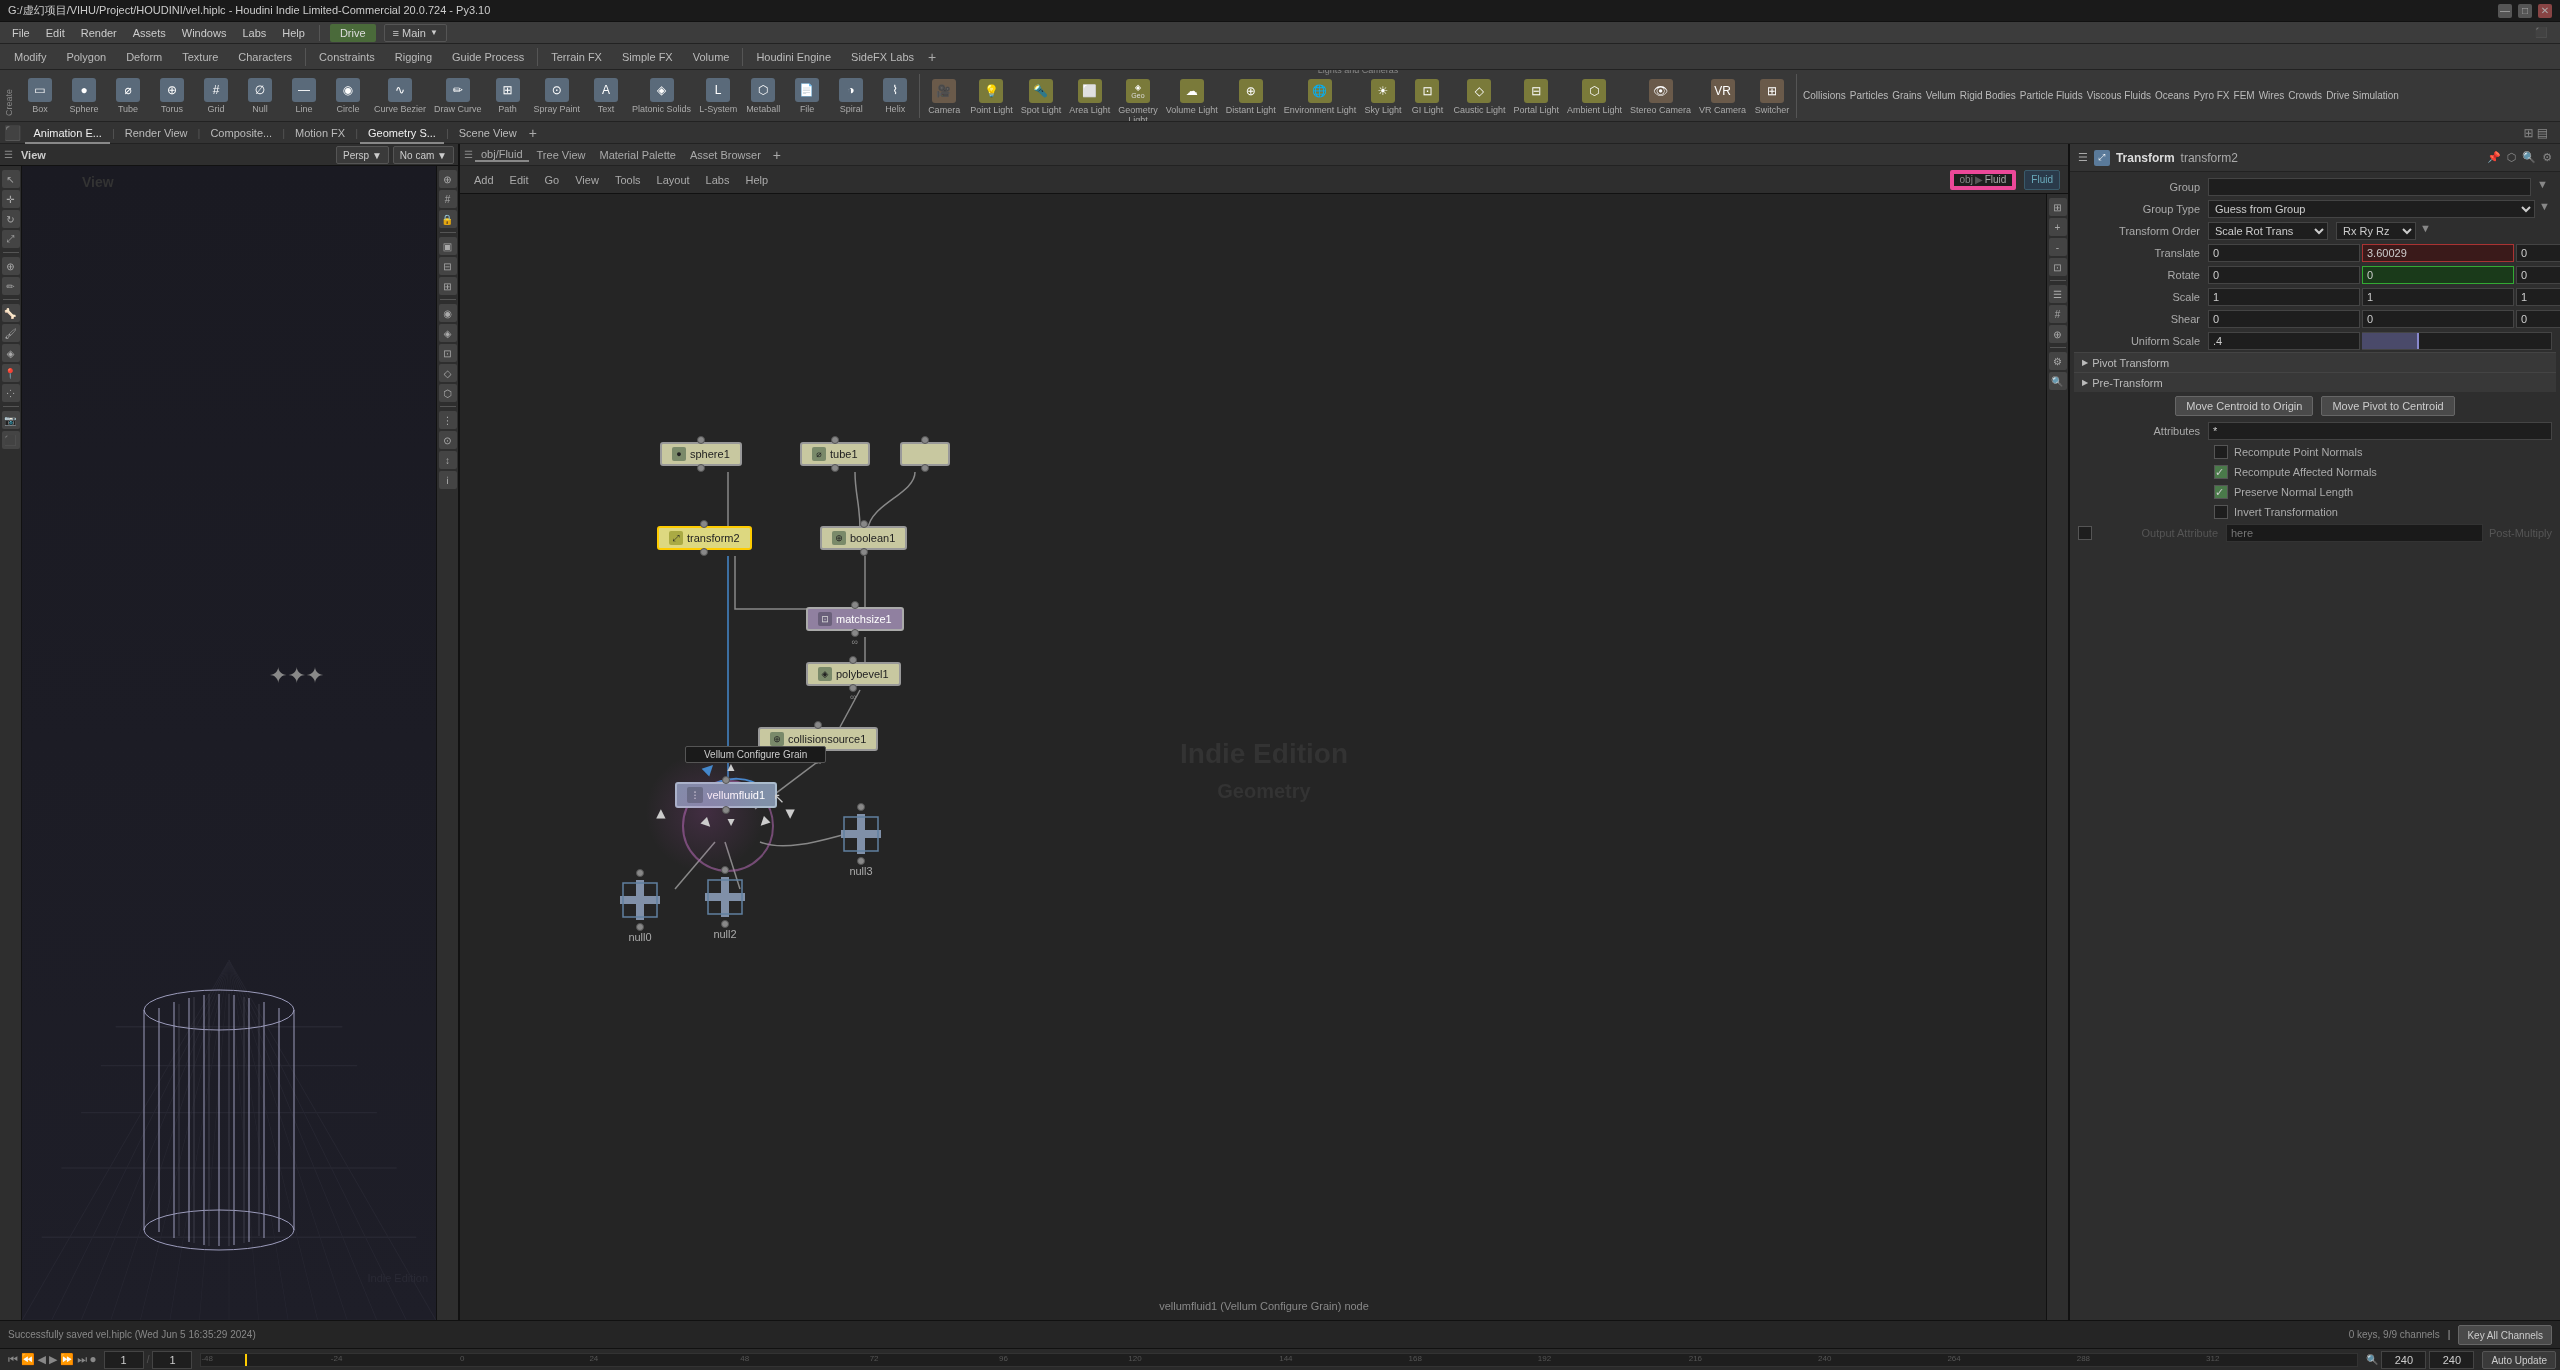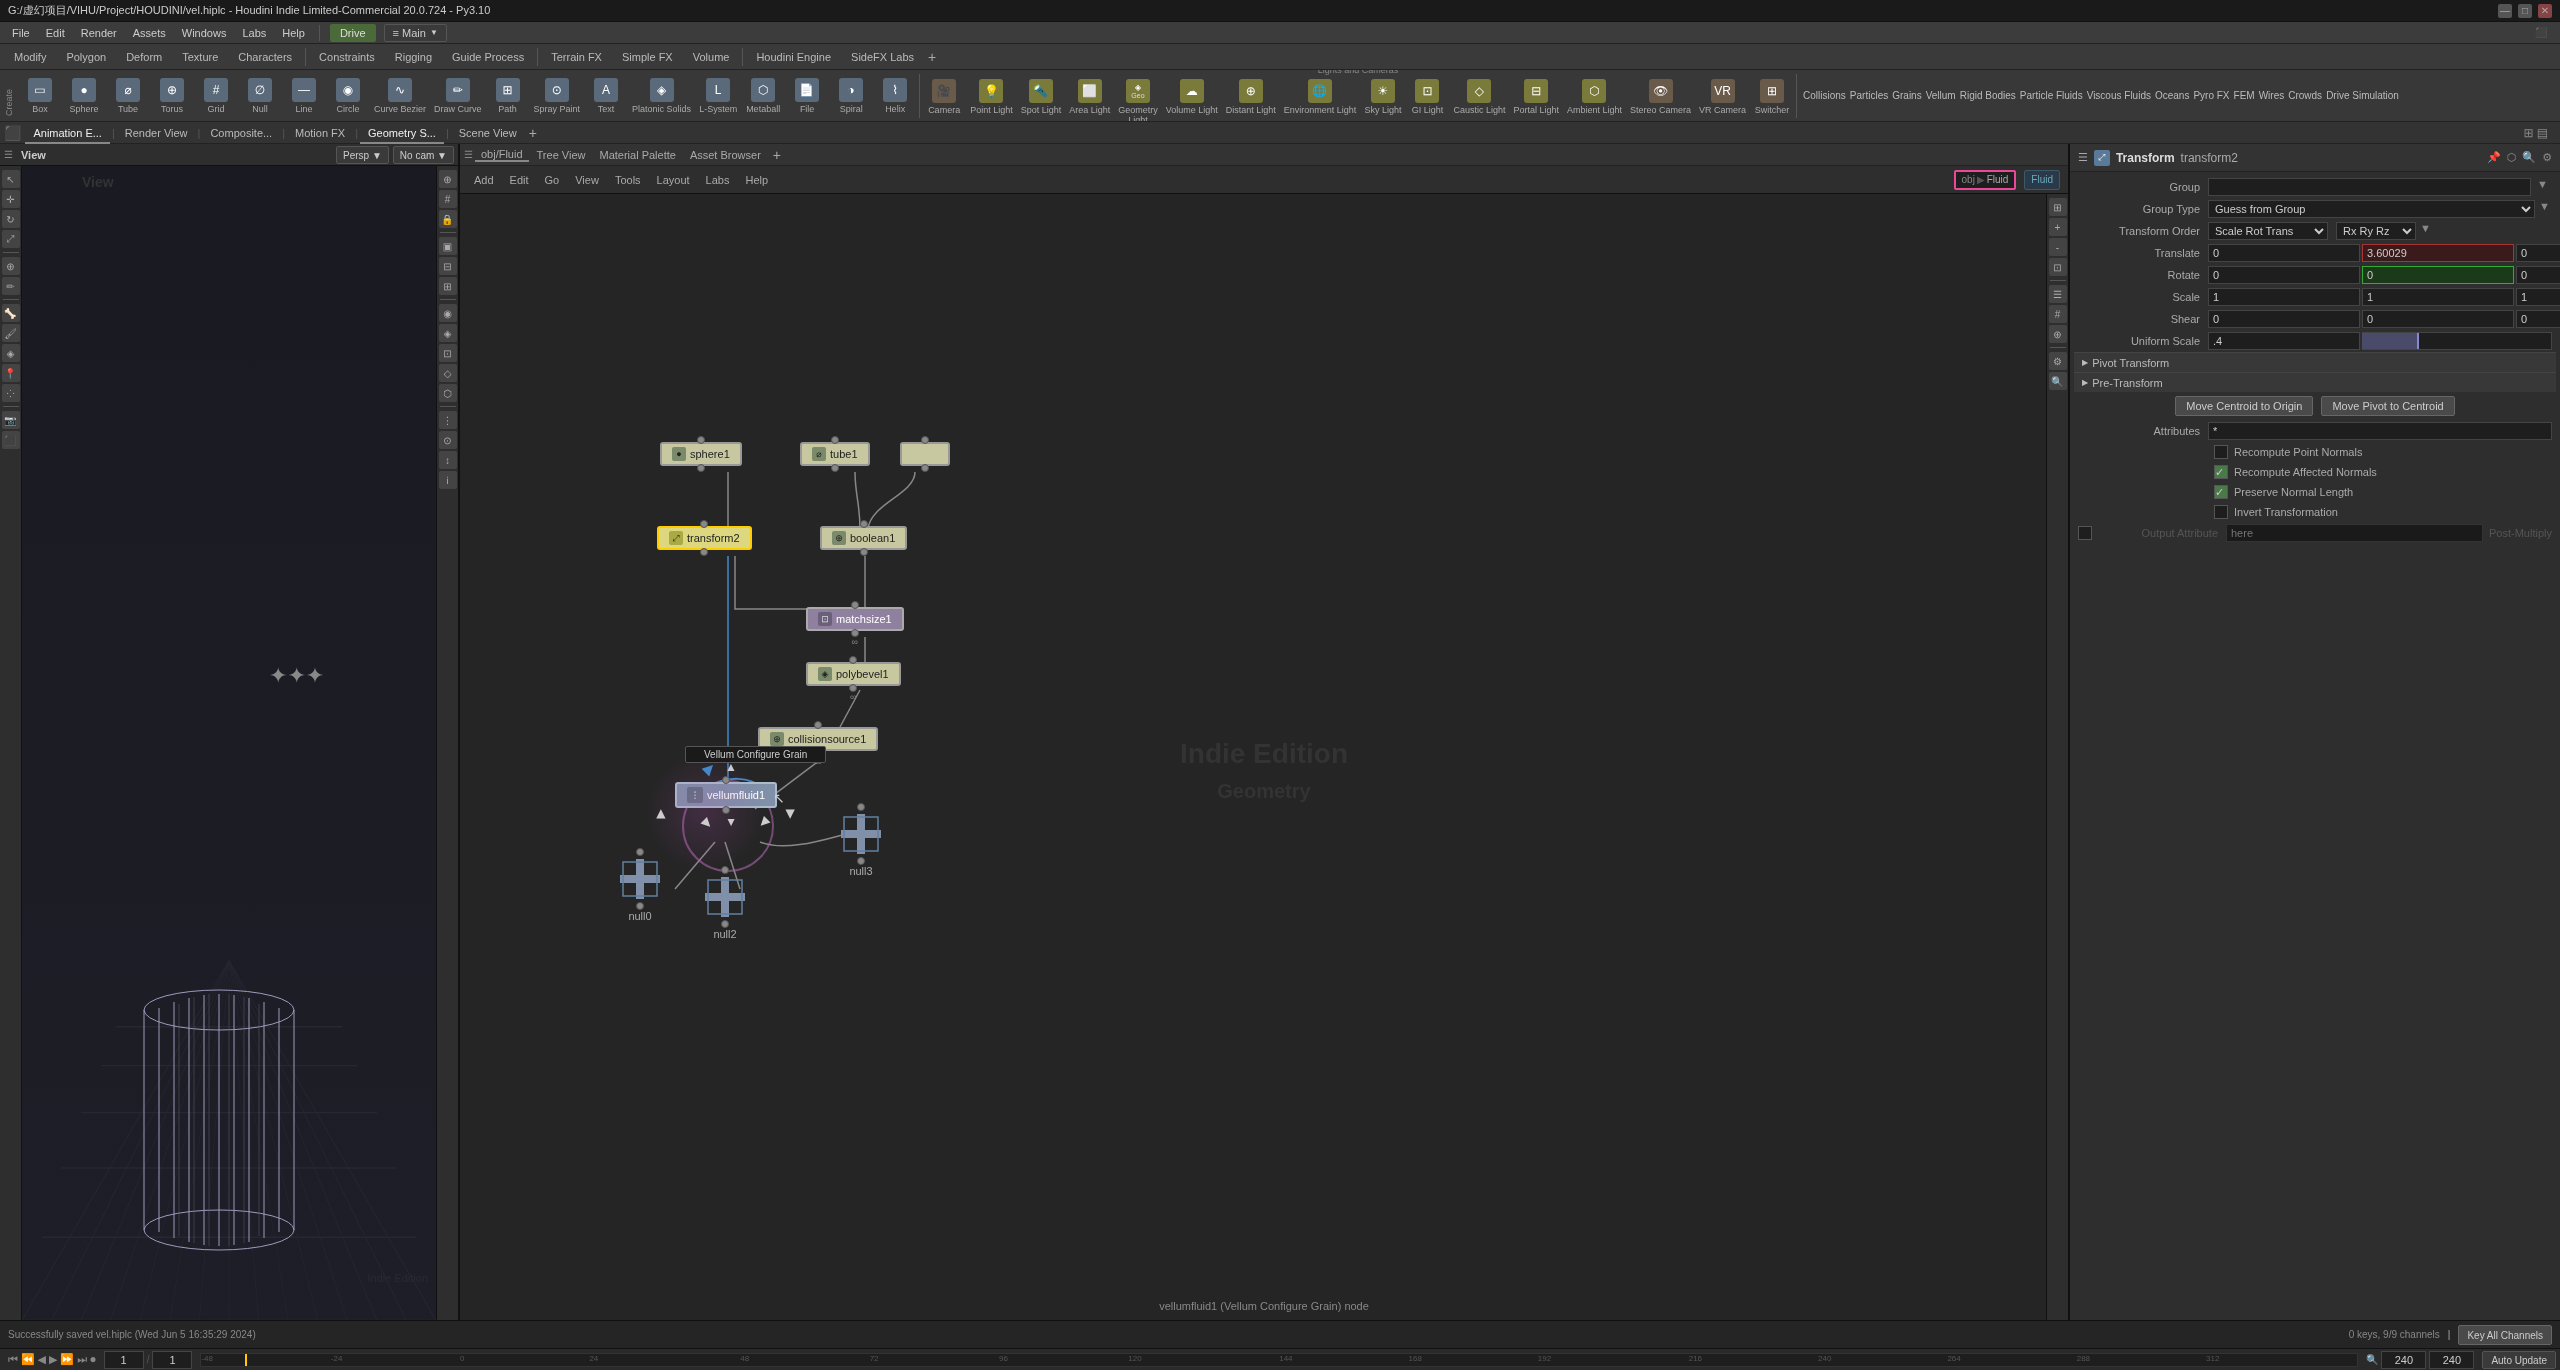--- a/index.html
+++ b/index.html
@@ -494,21 +494,21 @@
     <div id="node-toolbar" style="background:#2e2e2e; height:28px; display:flex; align-items:center; padding:0 8px; border-bottom:1px solid #111; gap:4px;">
       <span style="color:#aaa; font-size:11px; cursor:pointer; padding:0 6px;">Add</span>
       <span style="color:#aaa; font-size:11px; cursor:pointer; padding:0 6px;">Edit</span>
       <span style="color:#aaa; font-size:11px; cursor:pointer; padding:0 6px;">Go</span>
       <span style="color:#aaa; font-size:11px; cursor:pointer; padding:0 6px;">View</span>
       <span style="color:#aaa; font-size:11px; cursor:pointer; padding:0 6px;">Tools</span>
       <span style="color:#aaa; font-size:11px; cursor:pointer; padding:0 6px;">Layout</span>
       <span style="color:#aaa; font-size:11px; cursor:pointer; padding:0 6px;">Labs</span>
       <span style="color:#aaa; font-size:11px; cursor:pointer; padding:0 6px;">Help</span>
       <div style="flex:1;"></div>
-      <div style="display:flex; align-items:center; gap:2px; background:#1e1e1e; border:2px solid #ec4899; padding:0 6px; height:20px; border-radius:2px;">
+      <div style="display:flex; align-items:center; gap:2px; background:#1e1e1e; border:4px solid #ec4899; padding:0 6px; height:20px; border-radius:2px;">
         <span style="color:#888; font-size:10px;">obj</span>
         <span style="color:#555; font-size:10px;">▶</span>
         <span style="color:#aaa; font-size:10px;">Fluid</span>
       </div>
       <div style="display:flex; align-items:center; gap:2px; background:#2a3a4a; border:1px solid #3a5a6a; padding:0 6px; height:20px; border-radius:2px; margin-left:4px;">
         <span style="font-size:10px; color:#6aaabb;">Fluid</span>
       </div>
     </div>
 
     <div id="node-canvas" style="flex:1; position:relative; overflow:hidden; background:#252525;">
@@ -685,21 +685,21 @@
               <line x1="5" y1="25" x2="45" y2="25" stroke="#8090a8" stroke-width="8"></line>
               <rect x="8" y="8" width="34" height="34" fill="none" stroke="#6080a0" stroke-width="1.5"></rect>
             </svg>
           </div>
           <div style="position:absolute; bottom:-18px; left:50%; transform:translateX(-50%); font-size:11px; color:#aaa; white-space:nowrap;">null2</div>
           <div class="node-dot-top"></div>
           <div class="node-dot-bottom"></div>
         </div>
       </div>
 
-      <div class="node" style="left:155px; top:660px;">
+      <div class="node" style="left:155px; top:681px;">
         <div style="position:relative;">
           <div style="display:flex; align-items:center; justify-content:center; width:50px; height:50px;">
             <svg width="50" height="50" viewBox="0 0 50 50">
               <line x1="25" y1="5" x2="25" y2="45" stroke="#8090a8" stroke-width="8"></line>
               <line x1="5" y1="25" x2="45" y2="25" stroke="#8090a8" stroke-width="8"></line>
               <rect x="8" y="8" width="34" height="34" fill="none" stroke="#6080a0" stroke-width="1.5"></rect>
             </svg>
           </div>
           <div style="position:absolute; bottom:-18px; left:50%; transform:translateX(-50%); font-size:11px; color:#aaa; white-space:nowrap;">null0</div>
           <div class="node-dot-top"></div>

